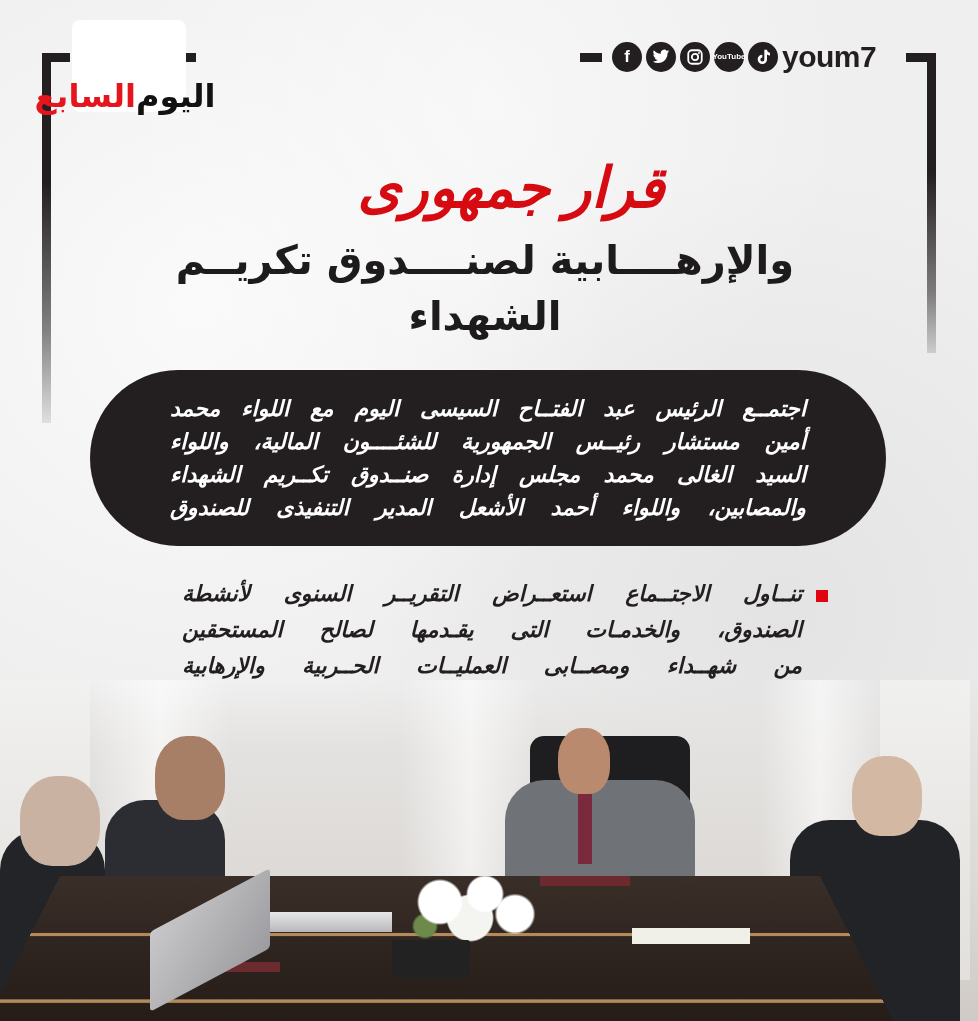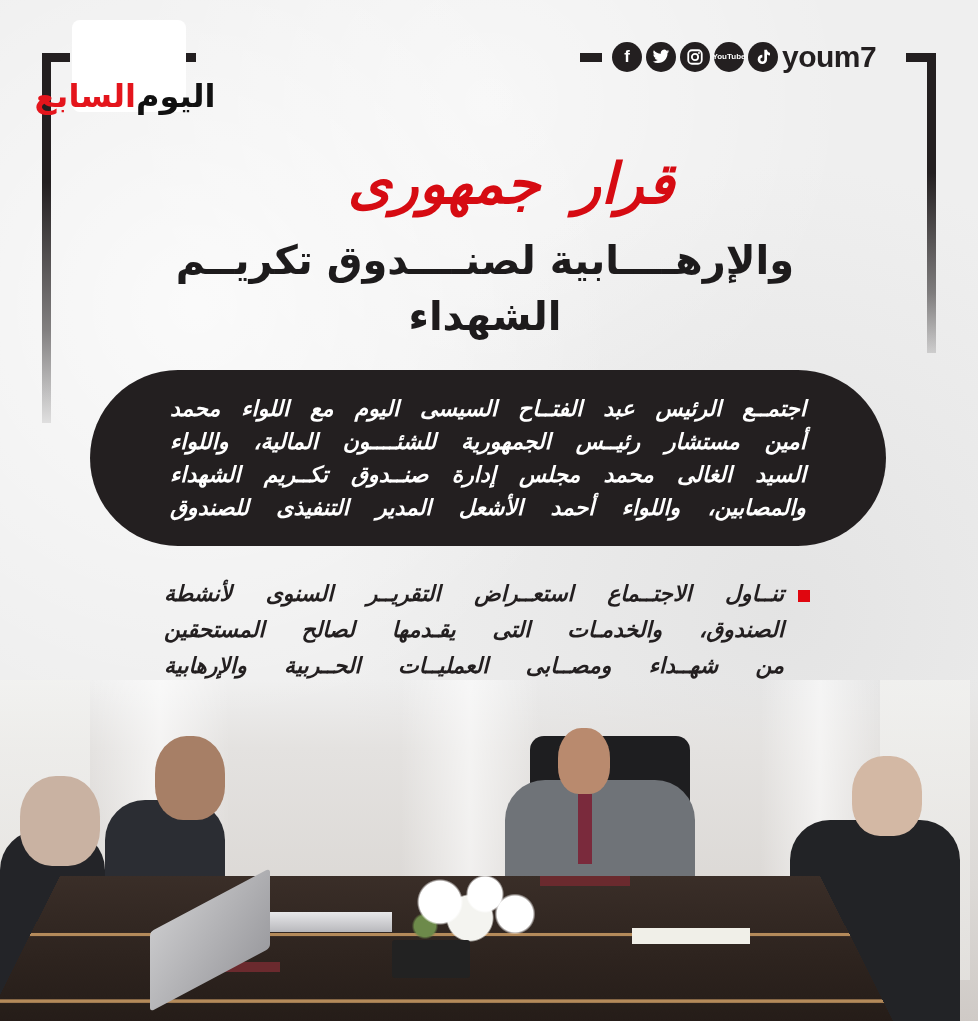--- a/index.html
+++ b/index.html
@@ -53,21 +53,21 @@
   }
   .social .ico.small { font-size: 8px; line-height: 8px; text-align: center; flex-direction: row; }
   .social .brand {
     font-family: "Liberation Sans", sans-serif; font-weight: bold;
     font-size: 30px; color: #231f20; letter-spacing: -0.5px;
   }
 
   
   .kicker {
     position: absolute; left: 0; right: 0; top: 148px; text-align: center;
-    font-family: Liberation Mono, monospace; font-weight: bold; font-style: italic;
+    font-family: Liberation Serif, serif; font-weight: bold; font-style: italic;
     color: #d60b12; font-size: 56px; direction: rtl; line-height: 80px; padding-left: 44px;
   }
   .headline {
     position: absolute; left: 120px; width: 730px; top: 232px;
     direction: rtl; text-align: center;
     font-family: "DejaVu Sans", sans-serif; font-weight: bold;
     color: #1d1b1c; font-size: 40px; line-height: 56px;
   }
 
   
@@ -79,21 +79,21 @@
   }
   .pill-text {
     direction: rtl; text-align: justify; text-align-last: justify;
     color: #ffffff; font-family: "DejaVu Sans", sans-serif; font-weight: bold; font-style: italic;
     font-size: 22px; line-height: 33px; width: 640px;
   }
   .pill-text span { display: block; }
 
   
   .bullet {
-    position: absolute; left: 150px; width: 660px; top: 576px;
+    position: absolute; left: 168px; width: 660px; top: 576px;
     direction: rtl; display: flex; align-items: flex-start; gap: 14px;
   }
   .bullet .square { width: 12px; height: 12px; background: #e0060f; margin-top: 14px; flex: 0 0 12px; }
   .bullet .text {
     direction: rtl; color: #231f20; text-align: justify; text-align-last: justify;
     font-family: "DejaVu Sans", sans-serif; font-weight: bold; font-style: italic;
     font-size: 22px; line-height: 36px; width: 620px;
   }
   .bullet .text span { display: block; }
 

